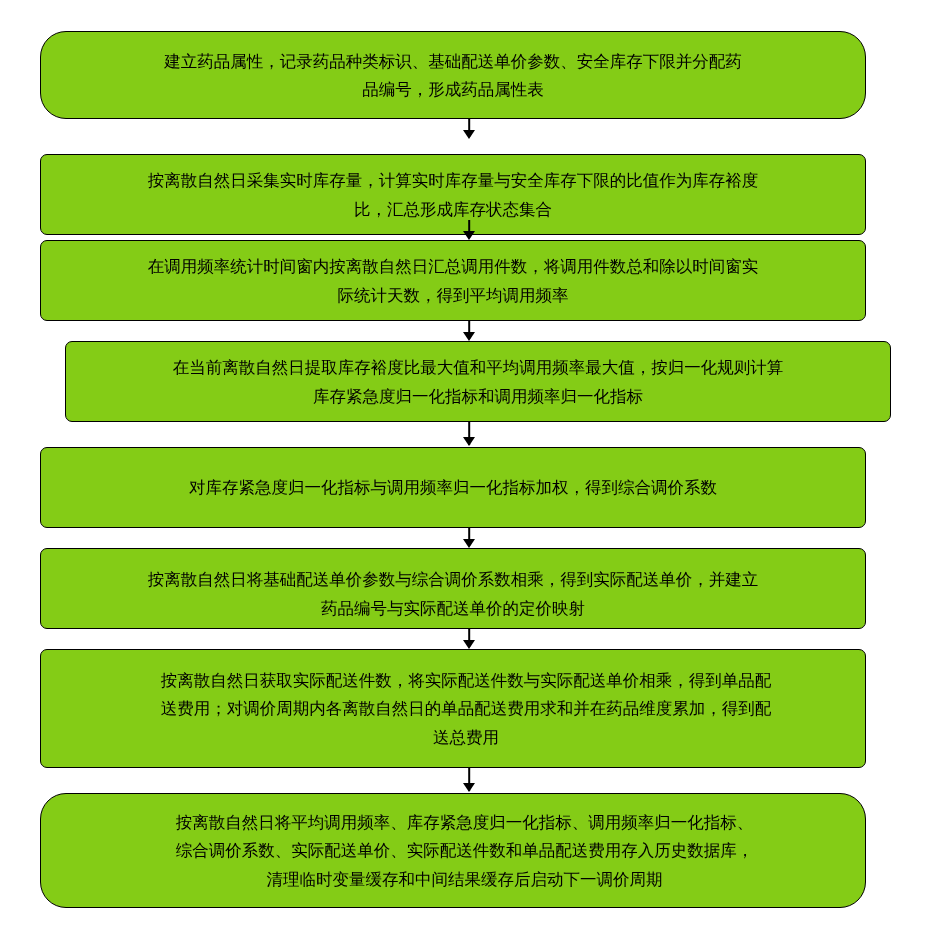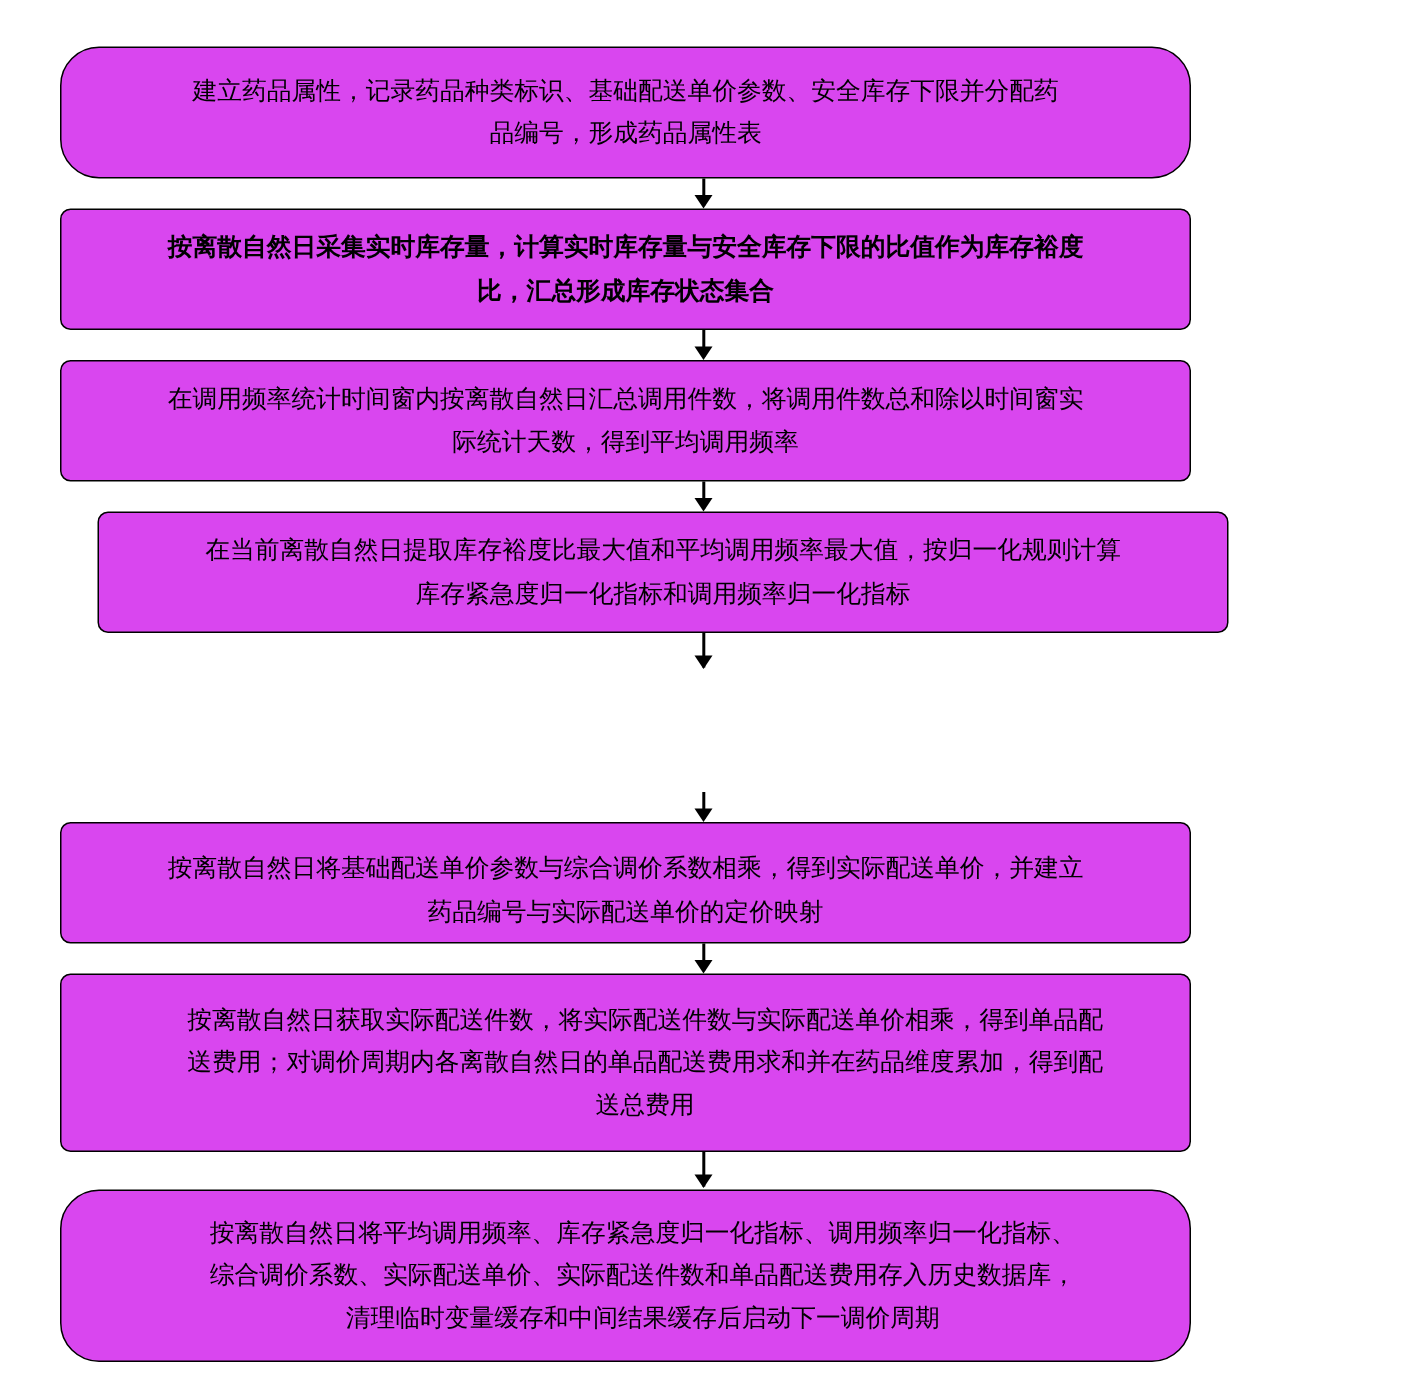--- a/index.html
+++ b/index.html
@@ -15,24 +15,24 @@
   }
   #flow {
     position: relative;
     width: 938px;
     height: 931px;
     box-sizing: border-box;
   }
   .node {
     position: absolute;
     left: 40px;
-    width: 754px;
+    width: 826px;
     box-sizing: border-box;
     border: 1.5px solid #000000;
-    background: #d946ef;
+    background: #84cc16;
     color: #000000;
     display: flex;
     align-items: center;
     justify-content: center;
     text-align: center;
     font-size: 16.5px;
     line-height: 1.72;
     padding: 6px 22px;
   }
   .node.rounded {
@@ -69,41 +69,44 @@
 
 <div id="flow">
 
   <div class="node rounded" style="top:31px; height:88px;">
     <span class="node-text">建立药品属性，记录药品种类标识、基础配送单价参数、安全库存下限并分配药
 品编号，形成药品属性表</span>
   </div>
   <div class="connector" style="top:119px; height:18px;"></div>
   <div class="arrowhead" style="top:130px;"></div>
 
-  <div class="node rect" style="top:139px; height:81px;font-weight:bold;">
+  <div class="node rect" style="top:154px; height:81px;">
     <span class="node-text">按离散自然日采集实时库存量，计算实时库存量与安全库存下限的比值作为库存裕度
 比，汇总形成库存状态集合</span>
   </div>
   <div class="connector" style="top:220px; height:18px;"></div>
   <div class="arrowhead" style="top:231px;"></div>
 
   <div class="node rect" style="top:240px; height:81px;">
     <span class="node-text">在调用频率统计时间窗内按离散自然日汇总调用件数，将调用件数总和除以时间窗实
 际统计天数，得到平均调用频率</span>
   </div>
   <div class="connector" style="top:321px; height:18px;"></div>
   <div class="arrowhead" style="top:332px;"></div>
 
   <div class="node rect" style="top:341px; height:81px;margin-left:25px;">
     <span class="node-text">在当前离散自然日提取库存裕度比最大值和平均调用频率最大值，按归一化规则计算
 库存紧急度归一化指标和调用频率归一化指标</span>
   </div>
   <div class="connector" style="top:422px; height:23px;"></div>
   <div class="arrowhead" style="top:437px;"></div>
 
+  <div class="node rect" style="top:447px; height:81px;">
+    <span class="node-text">对库存紧急度归一化指标与调用频率归一化指标加权，得到综合调价系数</span>
+  </div>
   <div class="connector" style="top:528px; height:18px;"></div>
   <div class="arrowhead" style="top:539px;"></div>
 
   <div class="node rect" style="top:548px; height:81px;align-items:flex-end;">
     <span class="node-text">按离散自然日将基础配送单价参数与综合调价系数相乘，得到实际配送单价，并建立
 药品编号与实际配送单价的定价映射</span>
   </div>
   <div class="connector" style="top:629px; height:18px;"></div>
   <div class="arrowhead" style="top:640px;"></div>
 

